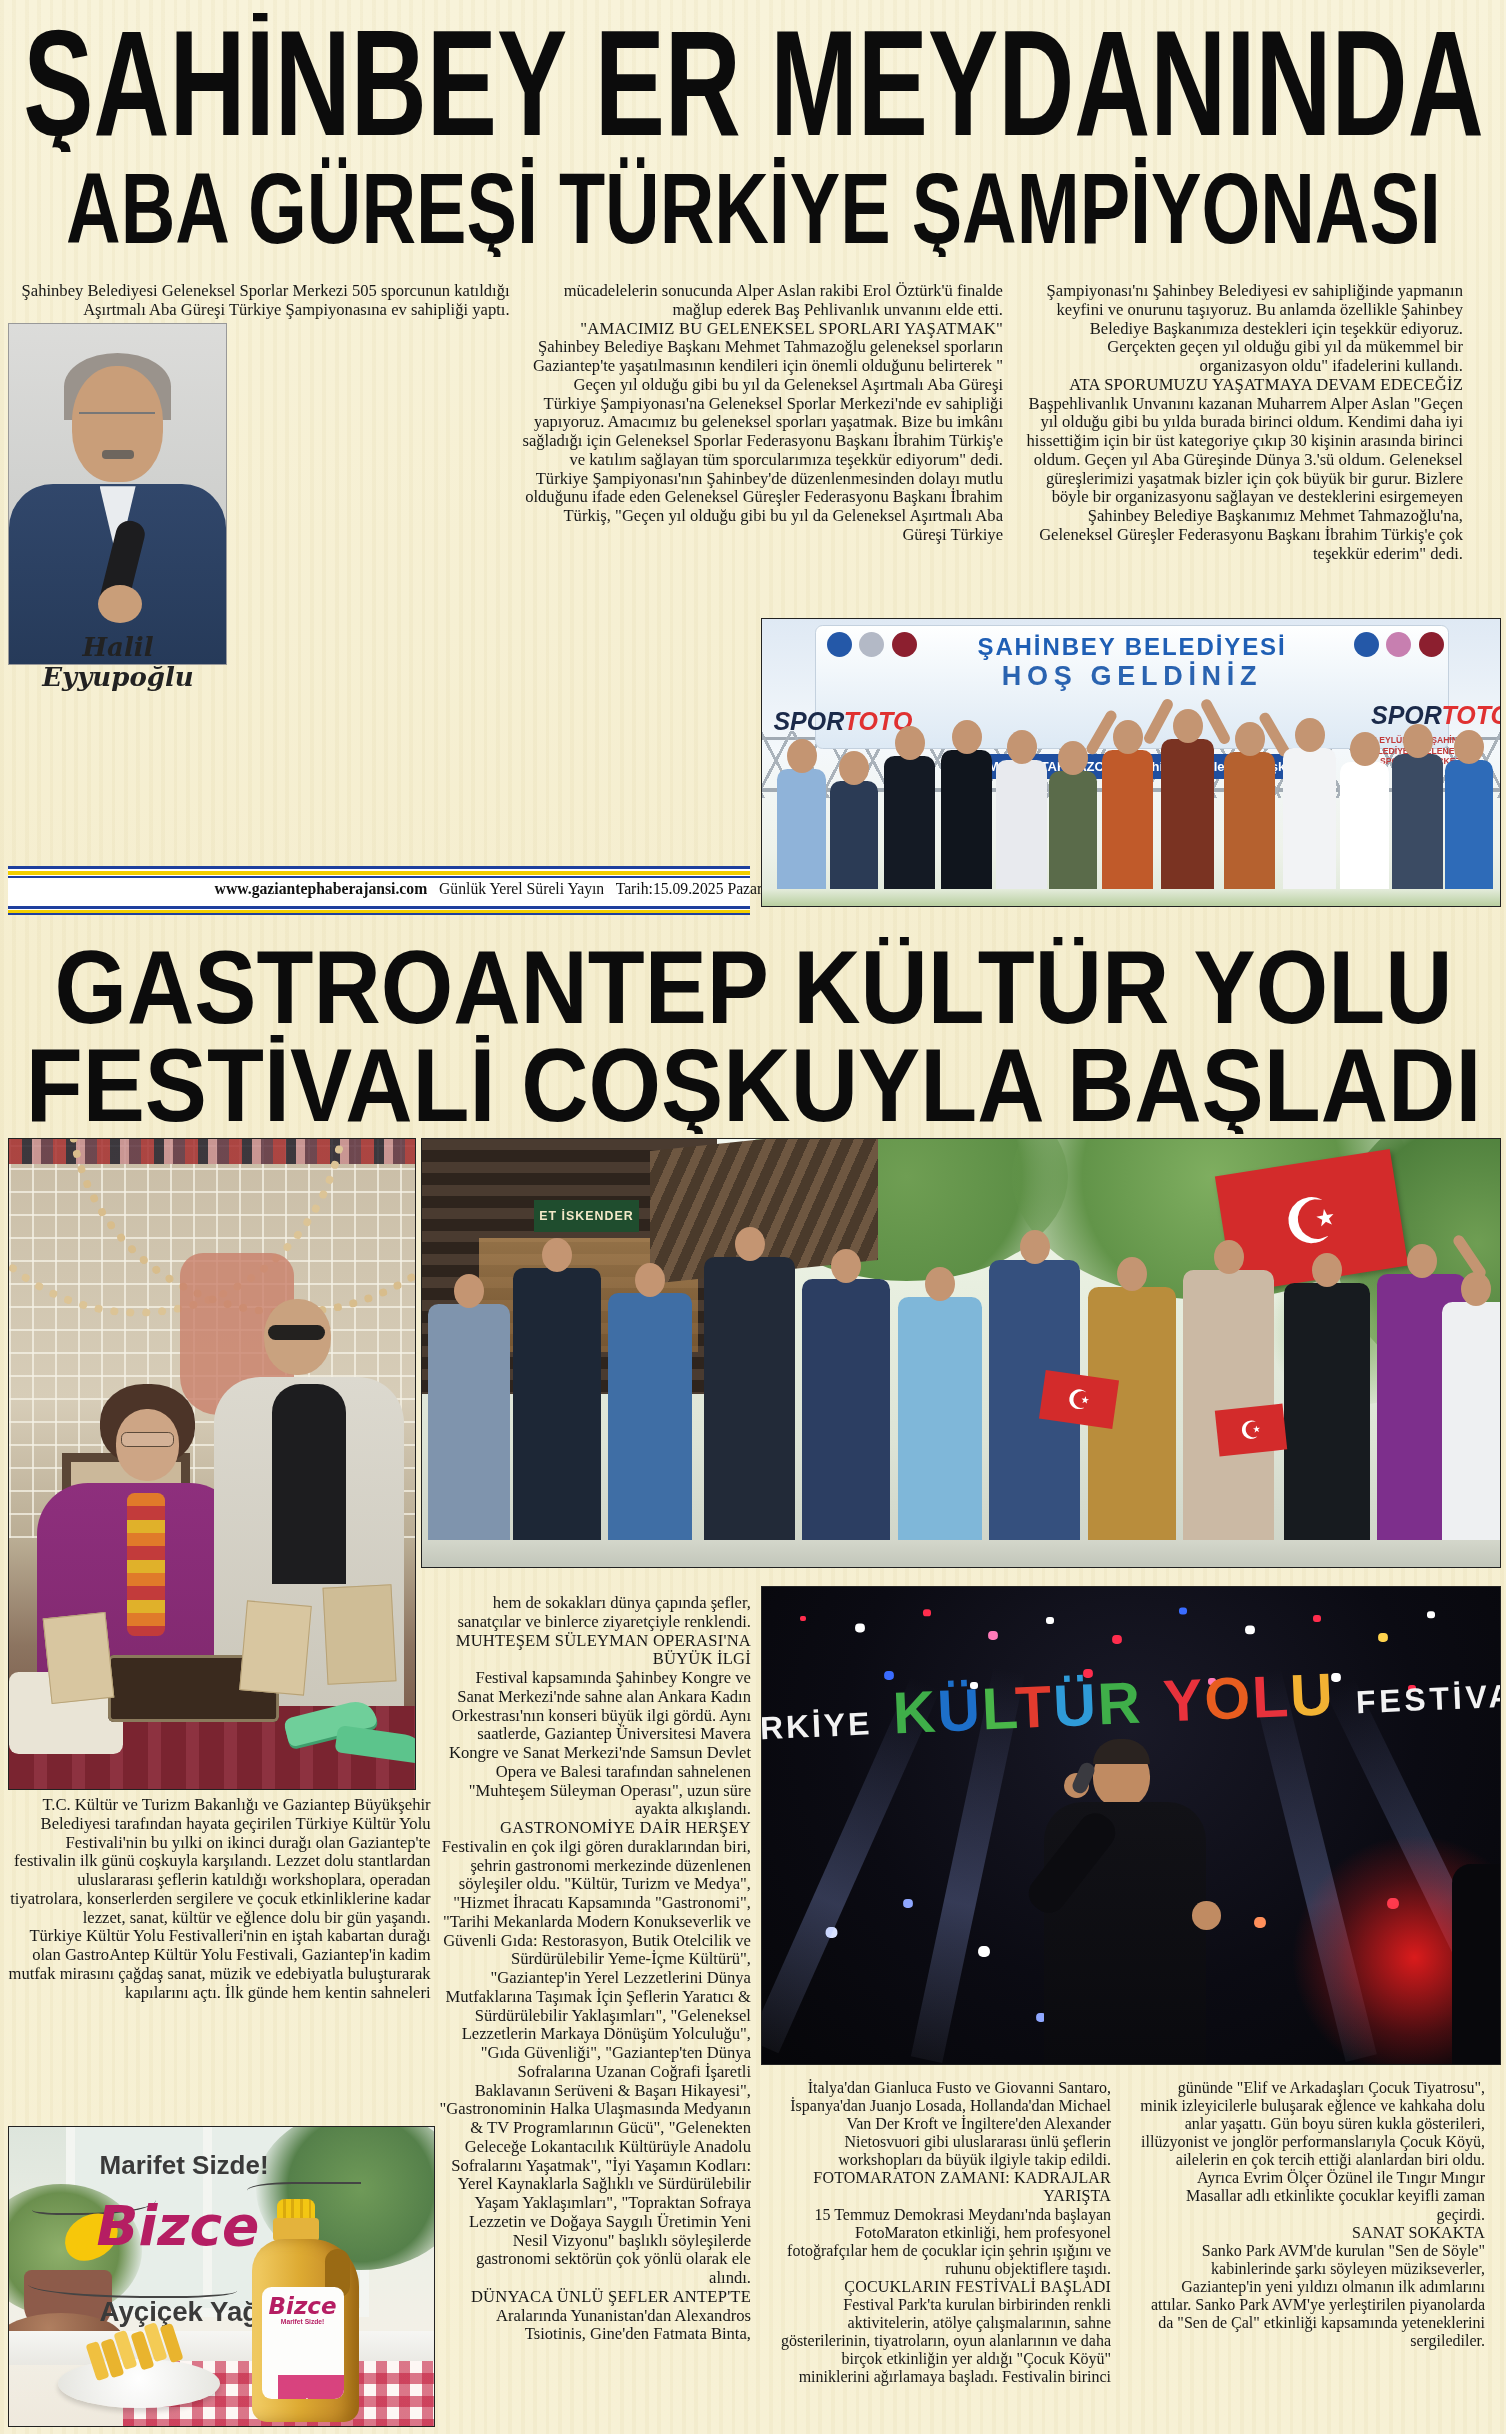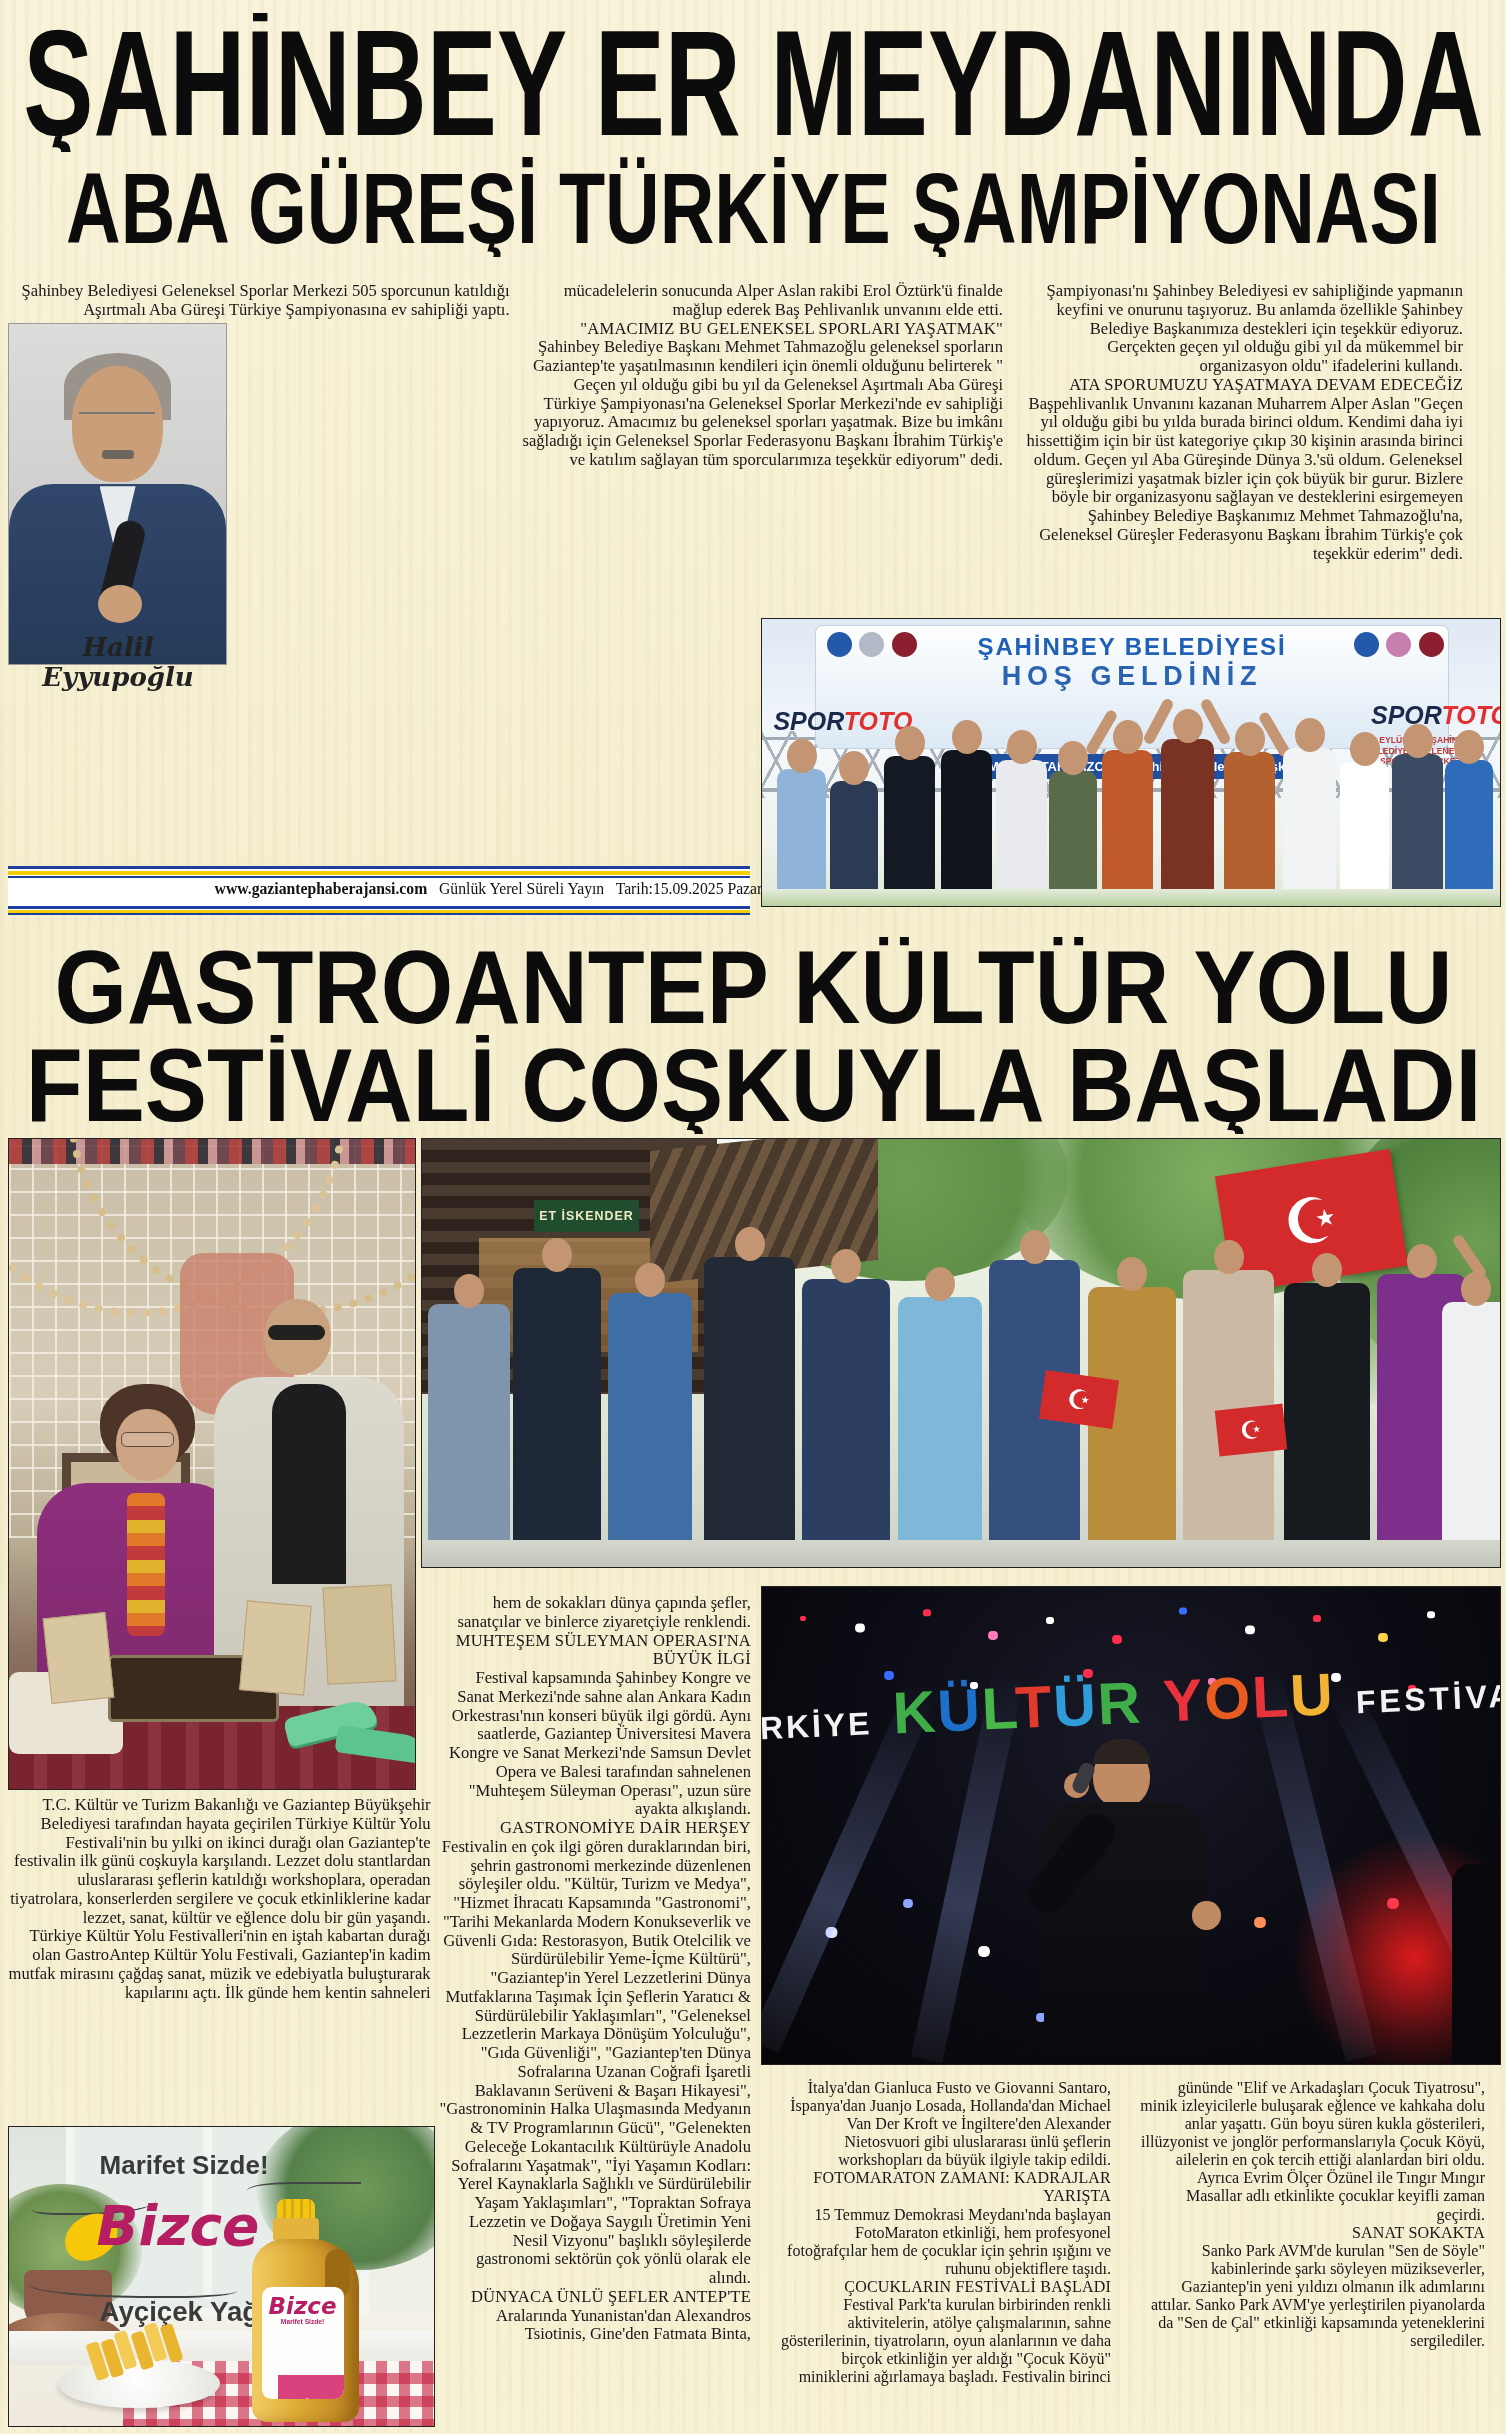--- a/index.html
+++ b/index.html
@@ -68,20 +68,21 @@
       <span class="abs" style="left:99px;top:196px;width:28.5px;height:91px;border-radius:13.3px;background:#1d1d1f;transform:rotate(14deg);"></span>
       <span class="abs" style="left:89px;top:261px;width:44px;height:38px;border-radius:50%;background:#c99e79;"></span>
     </div>
   </div>
   <div class="abs script" style="left:9.5px;top:632px;width:217px;text-align:center;font-size:26px;font-weight:bold;color:#222;">Halil Eyyupoğlu</div>
 
   <div class="abs col" style="left:518px;top:282px;width:485px;">
     <p>mücadelelerin sonucunda Alper Aslan rakibi Erol Öztürk'ü finalde mağlup ederek Baş Pehlivanlık unvanını elde etti.</p>
     <p class="subhead">"AMACIMIZ BU GELENEKSEL SPORLARI YAŞATMAK"</p>
     <p>Şahinbey Belediye Başkanı Mehmet Tahmazoğlu geleneksel sporların Gaziantep'te yaşatılmasının kendileri için önemli olduğunu belirterek " Geçen yıl olduğu gibi bu yıl da Geleneksel Aşırtmalı Aba Güreşi Türkiye Şampiyonası'na Geleneksel Sporlar Merkezi'nde ev sahipliği yapıyoruz. Amacımız bu geleneksel sporları yaşatmak. Bize bu imkânı sağladığı için Geleneksel Sporlar Federasyonu Başkanı İbrahim Türkiş'e ve katılım sağlayan tüm sporcularımıza teşekkür ediyorum" dedi.</p>
+    <p>Türkiye Şampiyonası'nın Şahinbey'de düzenlenmesinden dolayı mutlu olduğunu ifade eden  Geleneksel Güreşler Federasyonu Başkanı İbrahim Türkiş, "Geçen yıl olduğu gibi bu yıl da Geleneksel Aşırtmalı Aba Güreşi Türkiye</p>
   </div>
 
   <div class="abs col" style="left:1018px;top:282px;width:445px;">
     <p>Şampiyonası'nı Şahinbey Belediyesi ev sahipliğinde yapmanın keyfini ve onurunu taşıyoruz. Bu anlamda özellikle Şahinbey Belediye Başkanımıza destekleri için teşekkür ediyoruz. Gerçekten geçen yıl olduğu gibi yıl da mükemmel bir organizasyon oldu" ifadelerini kullandı.</p>
     <p class="subhead">ATA SPORUMUZU YAŞATMAYA DEVAM EDECEĞİZ</p>
     <p>Başpehlivanlık Unvanını kazanan Muharrem Alper Aslan "Geçen yıl olduğu gibi bu yılda burada birinci oldum. Kendimi daha iyi hissettiğim için bir üst kategoriye çıkıp 30 kişinin arasında birinci oldum. Geçen yıl Aba Güreşinde Dünya 3.'sü oldum. Geleneksel güreşlerimizi yaşatmak bizler için çok büyük bir gurur. Bizlere böyle bir organizasyonu sağlayan ve desteklerini esirgemeyen Şahinbey Belediye Başkanımız Mehmet Tahmazoğlu'na, Geleneksel Güreşler Federasyonu Başkanı İbrahim Türkiş'e çok teşekkür ederim" dedi.</p>
   </div>
 
 
   <div class="abs" style="left:7.6px;top:866px;width:742px;height:49px;background:#ffffff;">

